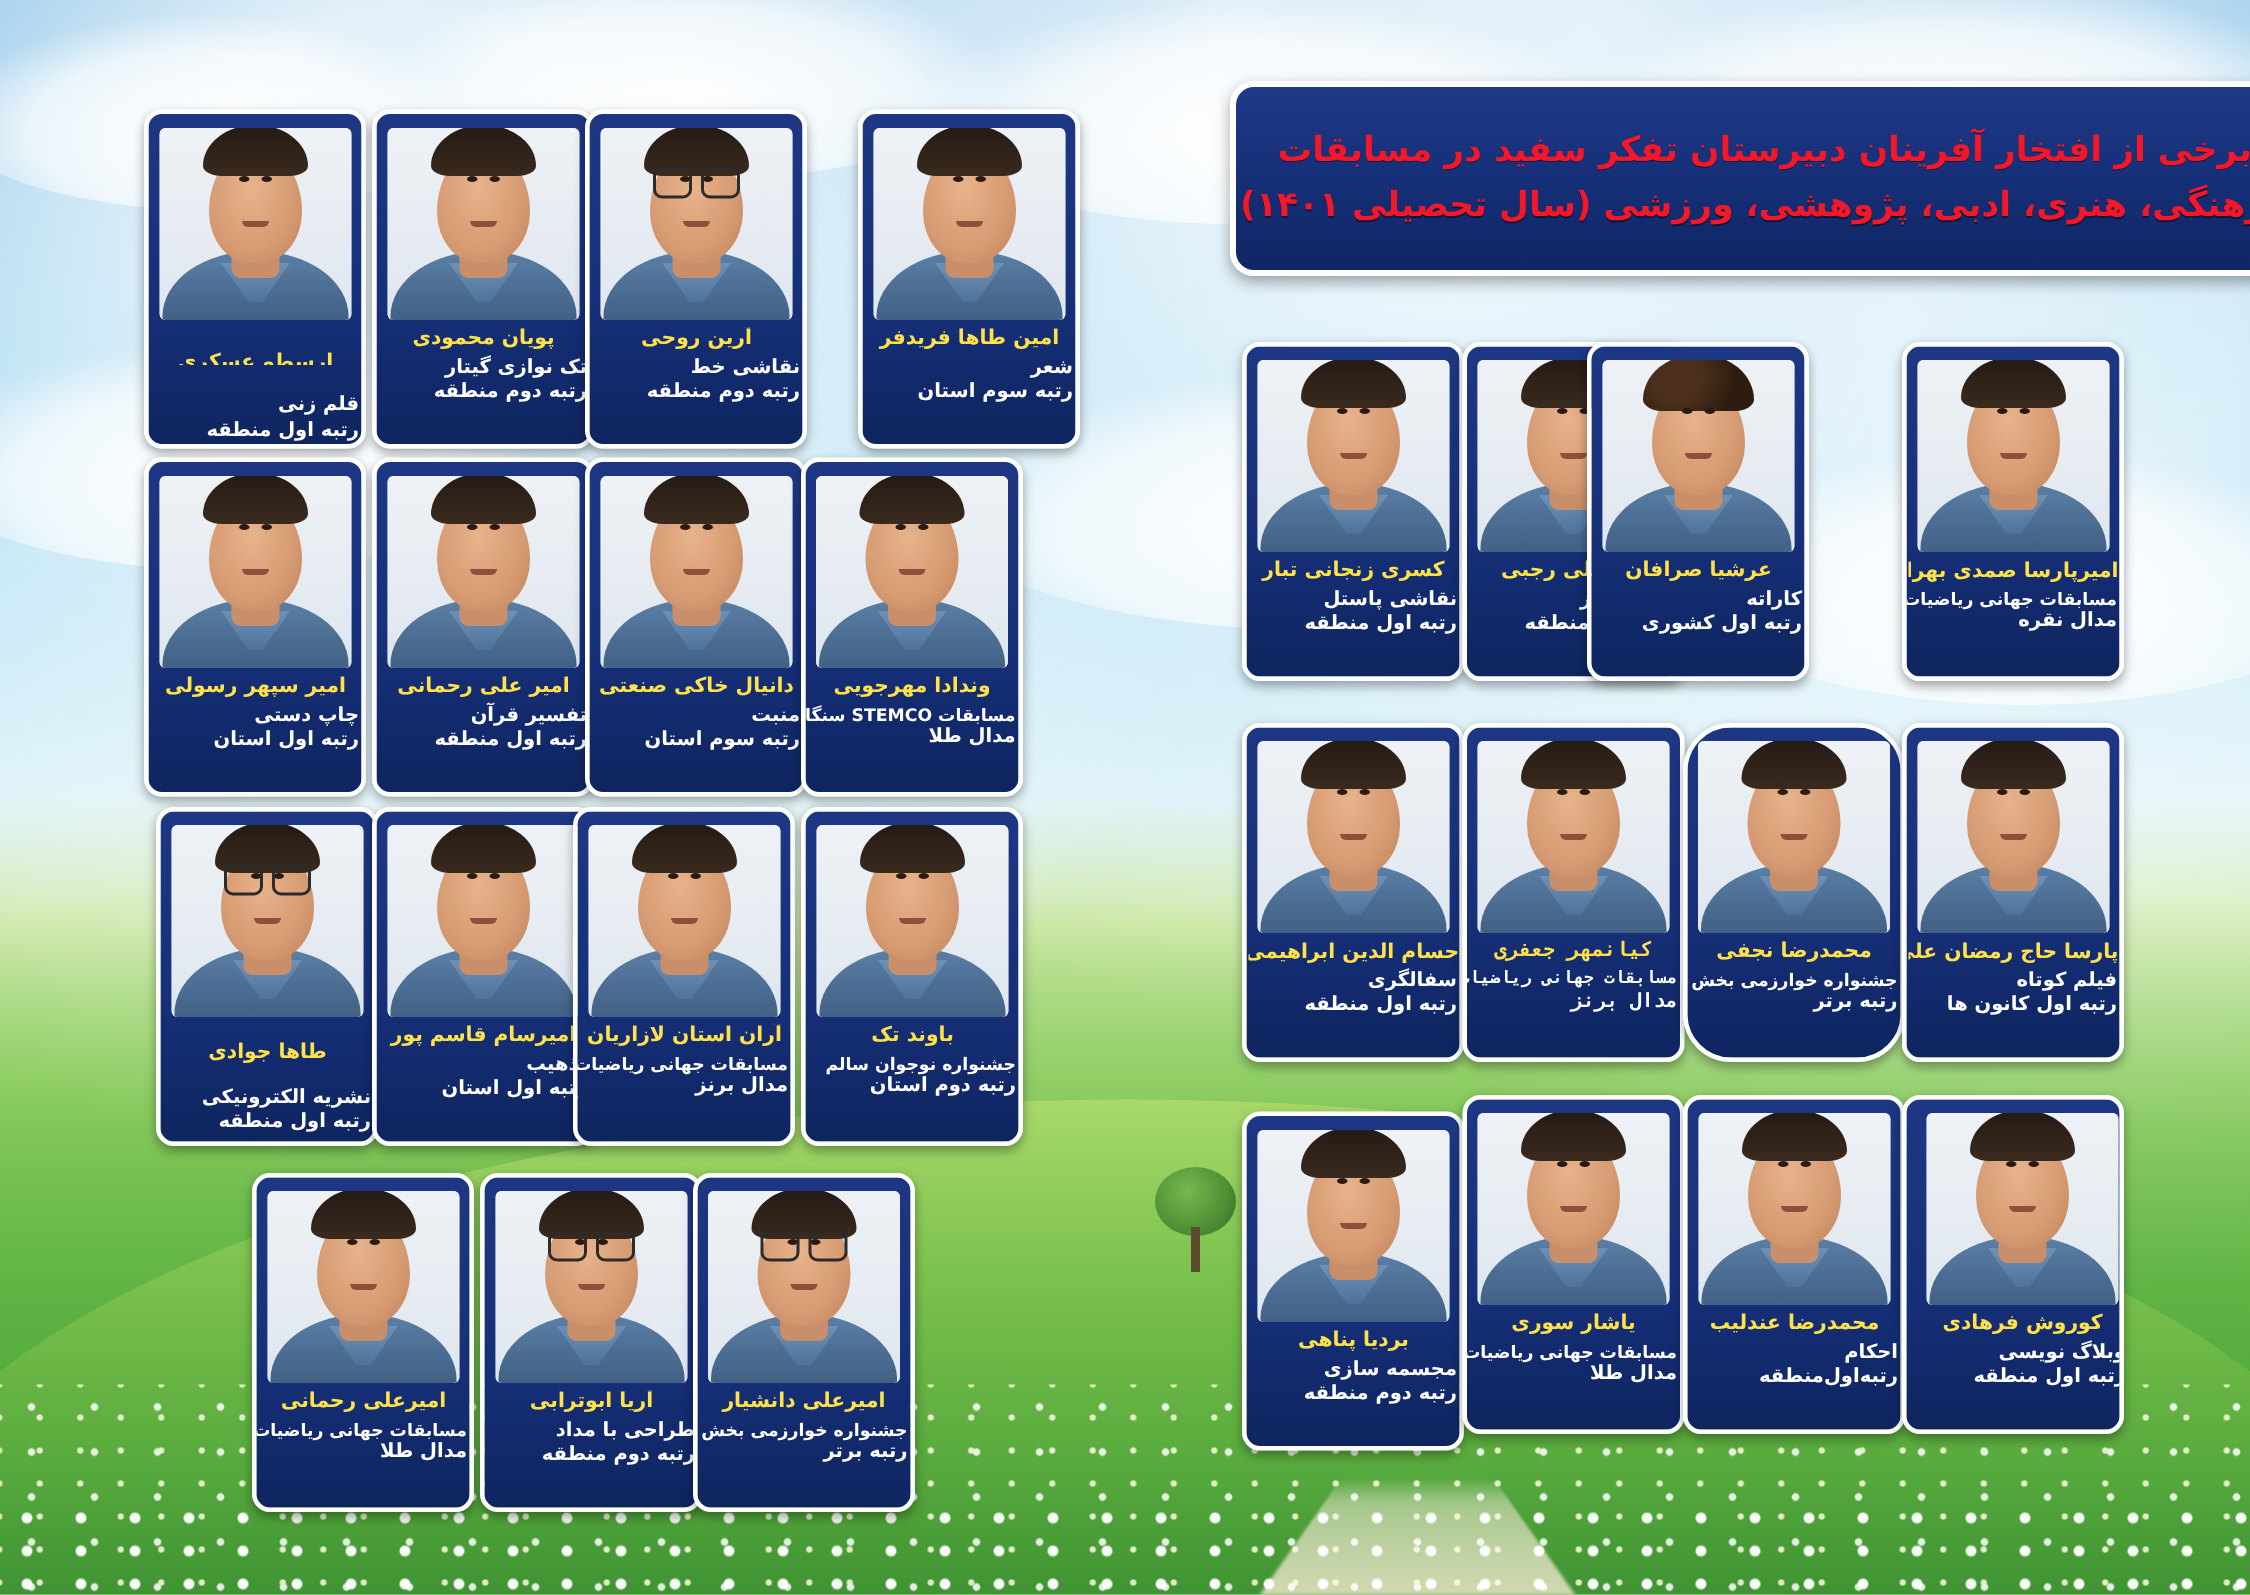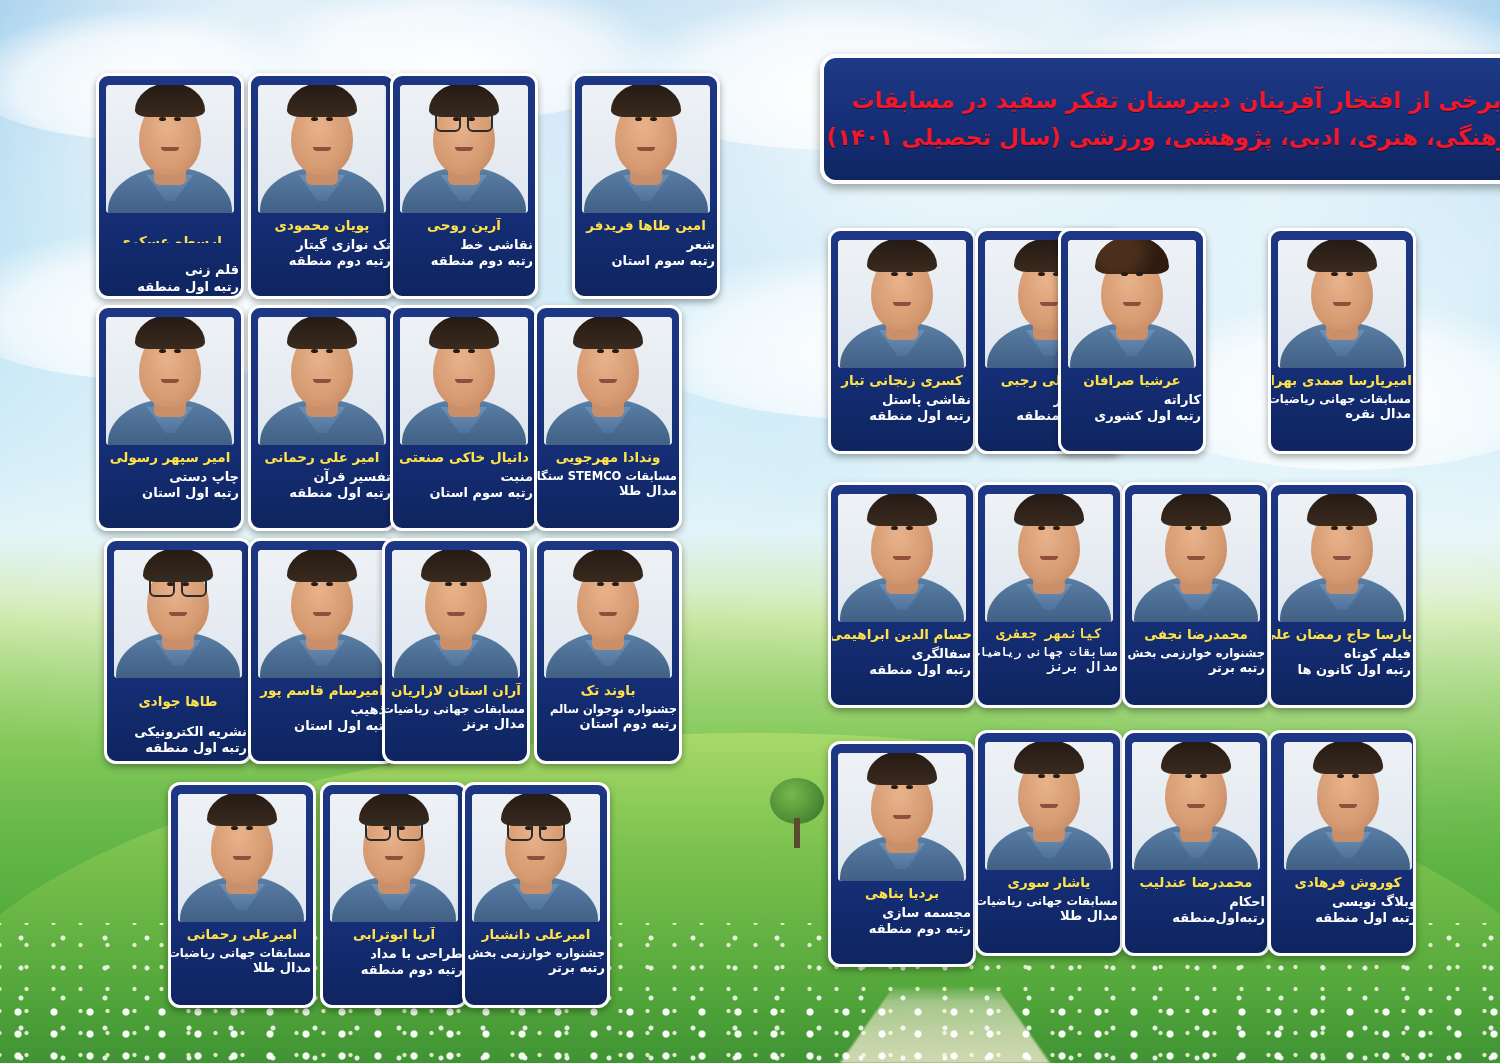--- a/index.html
+++ b/index.html
@@ -603,21 +603,21 @@
         <div class="p-eye l"></div>
         <div class="p-eye r"></div>
         <div class="p-mouth"></div>
       </div>
       <div class="c-name">کیانمهر جعفری</div>
       <div class="c-lines">
         <div class="small">مسابقات جهانی ریاضیات(IMC)</div>
         <div>مدال برنز</div>
       </div>
     </div>
-    <div class="card" style="left: 1122px; top: 482px;">
+    <div class="card" style="left: 1122px; top: 482px; border-radius: 32px;">
       <div class="photo">
         <div class="p-bg"></div>
         <div class="p-shoulders"></div>
         <div class="p-collar"></div>
         <div class="p-neck"></div>
         <div class="p-face"></div>
         <div class="p-hair"></div>
         <div class="p-eye l"></div>
         <div class="p-eye r"></div>
         <div class="p-mouth"></div>

